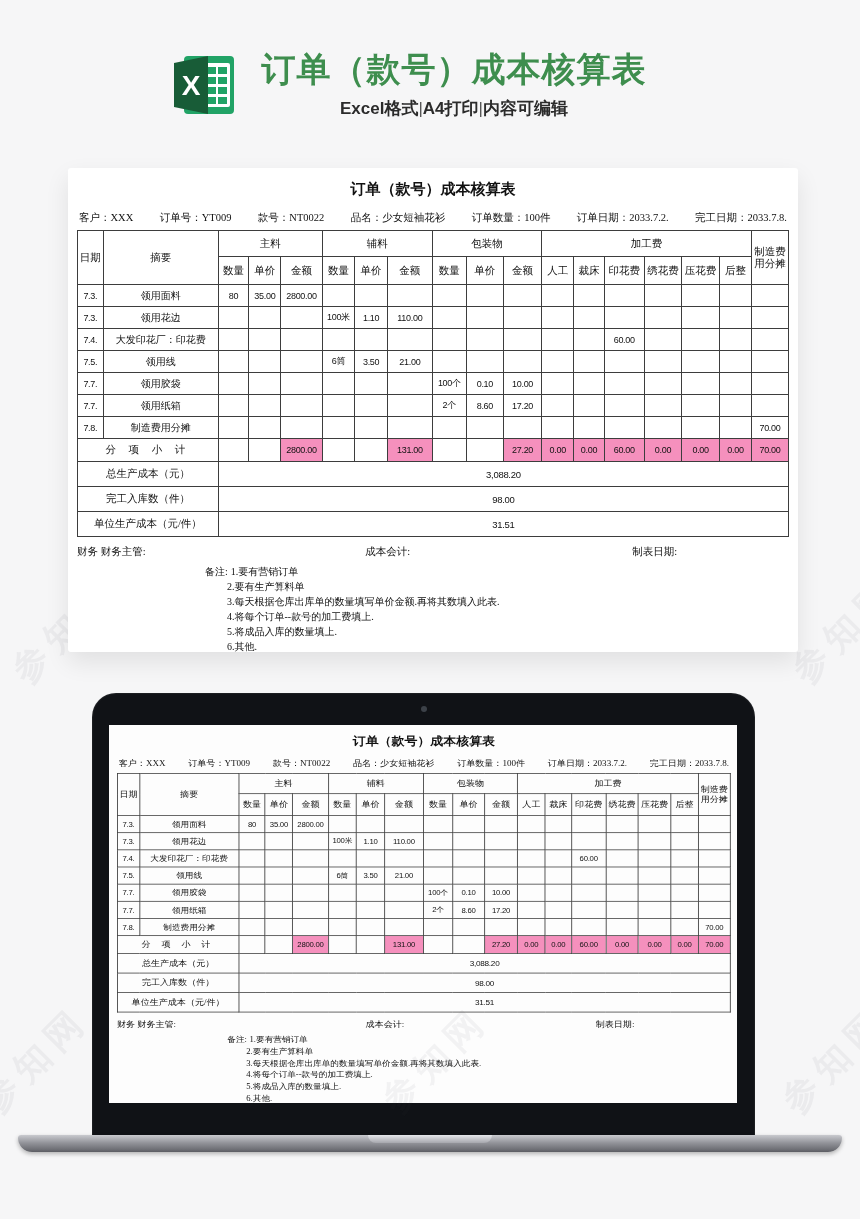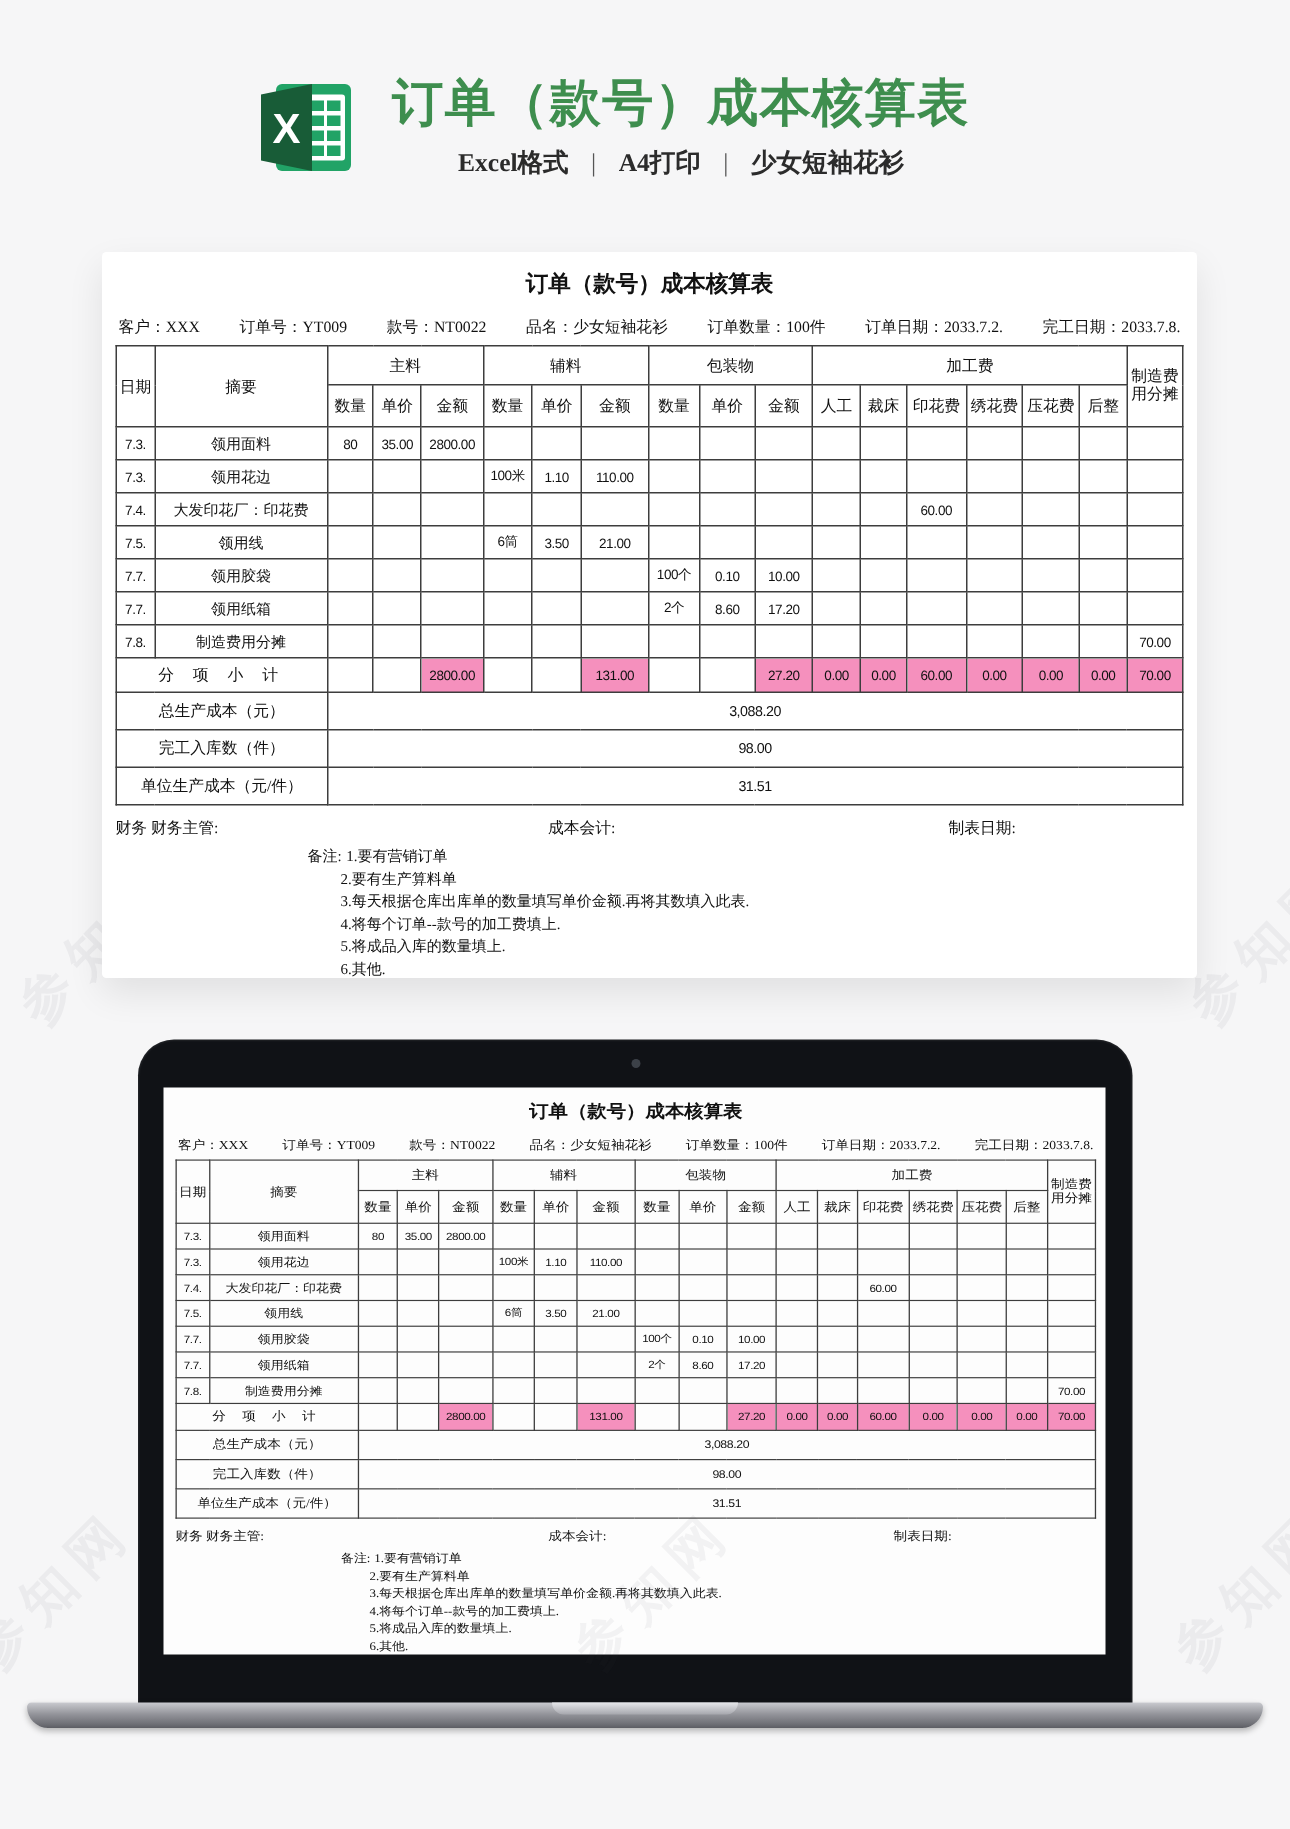--- a/index.html
+++ b/index.html
@@ -28,21 +28,21 @@
     display:flex;justify-content:center;align-items:center;gap:24px;
     transform:translateX(-22px);
   }
   .excel-icon{width:68px;height:68px;display:block;}
   .header-text{display:flex;flex-direction:column;align-items:center;}
   .page-title{
     font-size:34px;font-weight:bold;color:#3E8E4E;letter-spacing:1px;line-height:1.15;
   }
   .page-subtitle{
     margin-top:8px;font-size:17px;font-weight:bold;color:#2b2b2b;
-    display:flex;gap:15px;align-items:center;font-family:Liberation Serif, serif;
+    display:flex;gap:0;align-items:center;
   }
   .page-subtitle .sep{color:#555;font-weight:normal;}
   
   .card{
     position:absolute;left:68px;top:168px;width:730px;height:484px;
     background:#ffffff;border-radius:3px;
     box-shadow:0 10px 24px rgba(0,0,0,0.09);
     z-index:10;overflow:hidden;
   }
   .card .sheet{margin:12px 9px 0 9px;}
@@ -130,21 +130,21 @@
     <path d="M4 12 L38 5 L38 63 L4 56 Z" fill="#185C37"></path>
     <text x="21" y="44" text-anchor="middle" font-size="28" font-weight="bold" fill="#ffffff" font-family="Liberation Sans, sans-serif">X</text>
   </svg>
   <div class="header-text">
     <div class="page-title">订单（款号）成本核算表</div>
     <div class="page-subtitle">
       <span>Excel格式</span>
       <span class="sep">|</span>
       <span>A4打印</span>
       <span class="sep">|</span>
-      <span>少女短袖花衫</span>
+      <span>内容可编辑</span>
     </div>
   </div>
 </header>
 
 <div class="card">
   <div class="sheet" id="sheet-main">
       <div class="sheet-title">订单（款号）成本核算表</div>
       <div class="sheet-info">
         <span>客户：XXX</span>
         <span>订单号：YT009</span>

